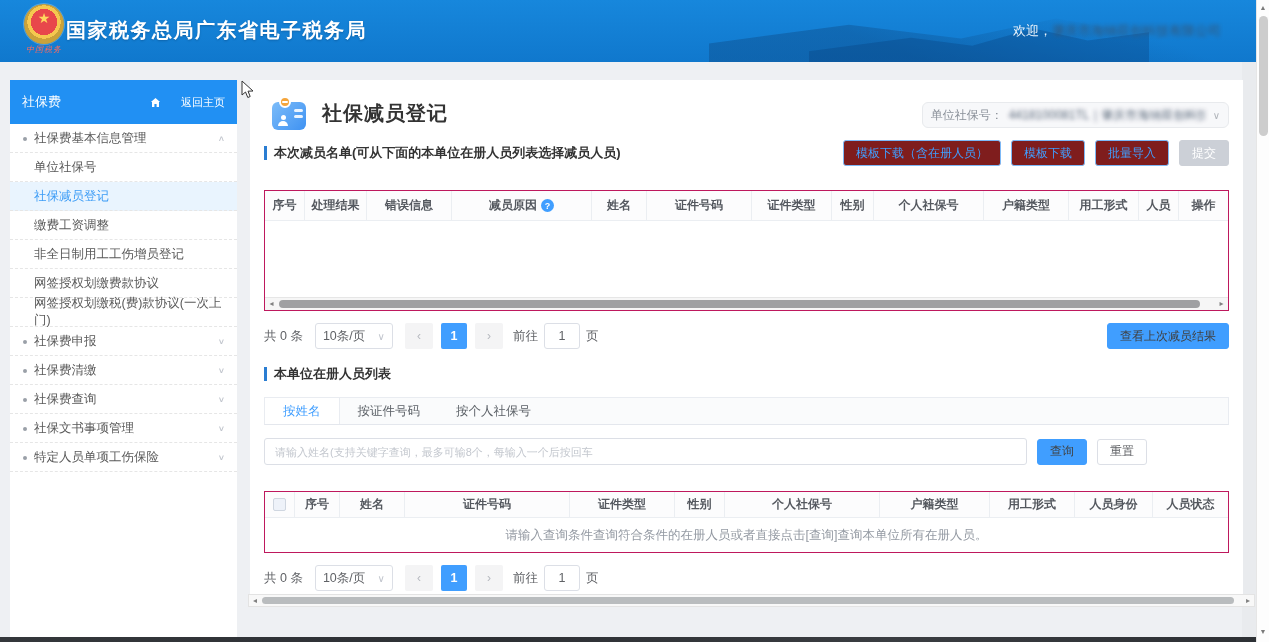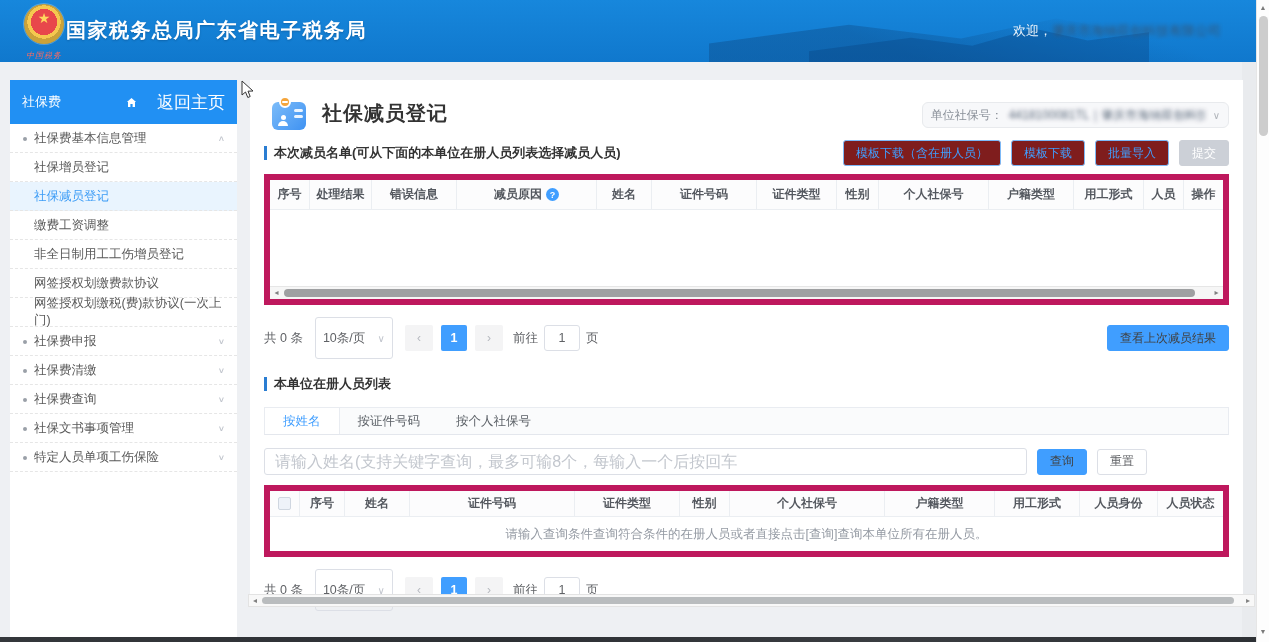--- a/index.html
+++ b/index.html
@@ -13,38 +13,38 @@
   .gw1 { position:absolute; right:0; top:0; width:560px; height:62px;
     background:linear-gradient(200deg, rgba(10,70,130,0) 30%, rgba(13,78,140,.45) 70%);
     clip-path:polygon(0 70%, 25% 40%, 45% 62%, 62% 30%, 78% 55%, 100% 20%, 100% 100%, 0 100%); }
   .gw2 { position:absolute; right:120px; top:8px; width:340px; height:54px;
     background:rgba(8,60,118,.30); clip-path:polygon(0 80%, 30% 55%, 48% 70%, 66% 38%, 82% 60%, 100% 45%, 100% 100%, 0 100%); }
   .emblem-wrap { position:absolute; left:18px; top:4px; width:52px; text-align:center; }
   .emblem { width:40px; height:40px; margin:0 auto; border-radius:50%;
     background:radial-gradient(circle at 50% 45%, #e8474b 0 44%, #f5c84f 44% 56%, #caa23a 56% 74%, #b58f33 74% 100%);
     box-shadow:0 0 0 1px rgba(255,255,255,.25); position:relative; }
   .emblem .star { position:absolute; left:0; right:0; top:7px; text-align:center; color:#ffd75e; font-size:14px; line-height:14px; }
-  .emblem-caption { font-size:8px; color:#ff6a5e; font-style:italic; letter-spacing:1px; margin-top:6px; white-space:nowrap; }
+  .emblem-caption { font-size:8px; color:#ff6a5e; font-style:italic; letter-spacing:1px; margin-top:0; white-space:nowrap; }
   .app-title { position:absolute; left:66px; top:17px; color:#fff; font-size:20px; font-weight:bold; letter-spacing:1.5px;
     text-shadow:0 1px 2px rgba(0,40,80,.3); }
   .welcome { position:absolute; right:48px; top:22px; color:#eaf3fb; font-size:13px; white-space:nowrap; }
   .masked { filter:blur(2.3px); opacity:.9; }
   .welcome .masked { color:#39506b; }
 
   
   .v-scrollbar { position:absolute; right:0; top:0; width:13px; height:642px; background:#fdfdfd; border-left:1px solid #e6e6e6; z-index:9; }
   .v-scrollbar .arr { position:absolute; left:0; width:12px; height:12px; font-size:7px; color:#7a7a7a; text-align:center; line-height:12px; }
   .v-scrollbar .arr.up { top:2px; } .v-scrollbar .arr.down { bottom:4px; }
   .v-thumb { position:absolute; left:2px; top:16px; width:9px; height:120px; background:#cdcdcd; border-radius:5px; }
   .inner-band { position:absolute; right:13px; top:62px; width:14px; height:576px; background:#e9ebee; }
 
   
   .sidebar { position:absolute; left:10px; top:80px; width:227px; height:558px; background:#fff; z-index:2; }
   .sb-header { height:44px; background:#2190f3; color:#fff; display:flex; align-items:center; justify-content:space-between; padding:0 12px; font-size:13px; }
-  .sb-home { display:flex; align-items:center; gap:20px; font-size:17px; color:#fff; cursor:pointer;justify-content:flex-end; }
+  .sb-home { display:flex; align-items:center; gap:20px; font-size:11px; color:#fff; cursor:pointer;justify-content:flex-end; }
   .sb-item { position:relative; height:29px; display:flex; align-items:center; padding-left:24px; padding-right:12px;
     font-size:12.5px; color:#595959; border-bottom:1px dashed #e6e6e6; cursor:pointer; }
   .sb-item.group::before { content:""; position:absolute; left:13px; top:13px; width:4px; height:4px; border-radius:50%; background:#9aa0a8; }
   .sb-item .chev { margin-left:auto; color:#c0c4cc; font-size:10px; transform:scaleY(.8); }
   .sb-item.active { background:#e9f4fe; color:#3c9cf6; }
 
   
   .main-card { position:absolute; left:250px; top:80px; width:993px; height:516px; background:#fff; padding:14px 14px 0 14px; z-index:2; }
 
   .title-row { display:flex; align-items:flex-start; justify-content:space-between; margin-top:2px; }
@@ -72,21 +72,21 @@
   .section-title::before { content:""; width:3px; height:14px; background:#2a7dd2; }
   .btn-group { display:flex; align-items:center; gap:10px; }
   .btn { height:26px; display:inline-flex; align-items:center; justify-content:center; padding:0 12px; font-size:12px;
     border-radius:3px; cursor:pointer; white-space:nowrap; }
   .btn.outline-blue { border:1px solid #7db9f7; color:#409eff; background:#7f1d1d; }
   .btn.filled-blue { background:#409eff; color:#404040; border:1px solid #409eff; }
   .btn.disabled { background:#ccd0d7; color:#fff; border:1px solid #ccd0d7; cursor:not-allowed; }
   .btn.outline-gray { border:1px solid #dcdfe6; color:#606266; background:#fff; }
 
   
-  .tbl { border:6px solid #be185d; margin-top:8px; }
+  .tbl { border:1px solid #be185d; margin-top:24px; }
   .t-row { display:flex; }
   .t-row.head { background:#fcfcfd; }
   .hcell { height:30px; display:flex; align-items:center; justify-content:center; gap:4px;
     font-size:12px; font-weight:bold; color:#54585f; border-right:1px solid #ebeef2; border-bottom:1px solid #ebeef2; }
   .hcell:last-child { border-right:none; }
   .help-icon { width:13px; height:13px; border-radius:50%; background:#409eff; color:#fff; font-size:9px; font-weight:bold;
     display:inline-flex; align-items:center; justify-content:center; cursor:pointer; }
   .t-empty { height:34px; display:flex; align-items:center; justify-content:center; font-size:12.5px; color:#949a a3; color:#949aa3; }
   .t-space { height:76px; }
 
@@ -102,39 +102,39 @@
 
   
   .h-scroll { position:relative; height:13px; background:#f6f6f6; border-top:1px solid #e6e6e6; }
   .h-scroll .arr { position:absolute; top:0; width:13px; height:12px; font-size:8px; color:#808080; line-height:12px; text-align:center; }
   .h-scroll .arr.left { left:0; } .h-scroll .arr.right { right:0; }
   .h-scroll .thumb { position:absolute; top:2px; height:8px; border-radius:4px; background:#9fa0a2; left:14px; right:28px; }
 
   
   .pg-row { display:flex; align-items:center; margin-top:12px; font-size:12.5px; color:#606266; }
   .pg-total { margin-right:12px; }
-  .pg-select { display:flex; align-items:center; justify-content:space-between; width:78px; height:42px; border:1px solid #dcdfe6; border-radius:3px;
+  .pg-select { display:flex; align-items:center; justify-content:space-between; width:78px; height:26px; border:1px solid #dcdfe6; border-radius:3px;
     padding:0 7px; color:#606266; cursor:pointer; }
   .pg-select .chev { color:#c0c4cc; font-size:10px; }
   .pg-btn { width:28px; height:26px; margin-left:12px; background:#f4f4f5; border-radius:2px; color:#b6b9bf;
     display:flex; align-items:center; justify-content:center; font-size:12px; cursor:pointer; }
   .pg-page { width:26px; height:26px; margin-left:8px; background:#409eff; color:#fff; border-radius:2px; font-weight:bold;
     display:flex; align-items:center; justify-content:center; cursor:pointer; }
   .pg-btn.next { margin-left:8px; }
   .pg-goto { margin-left:10px; display:flex; align-items:center; gap:6px; }
   .pg-goto input { width:36px; height:26px; border:1px solid #dcdfe6; border-radius:3px; text-align:center; font-size:12.5px; color:#606266; outline:none; }
   .pg-spacer { flex:1; }
 
   
   .tabs { display:flex; margin-top:14px; background:#fafbfc; border:1px solid #e9ecf1; border-bottom:1px solid #e4e7ed; height:28px; }
   .tab { padding:0 18px; line-height:27px; font-size:12.5px; color:#5c6167; cursor:pointer; }
   .tab.active { color:#409eff; background:#fff; border-right:1px solid #e9ecf1; }
 
   .search-row { display:flex; align-items:center; gap:10px; padding:13px 0 2px 0; }
-  .search-input { flex:1; height:27px; border:1px solid #dcdfe6; border-radius:3px; padding:0 10px; font-size:16px; color:#333; outline:none; }
+  .search-input { flex:1; height:27px; border:1px solid #dcdfe6; border-radius:3px; padding:0 10px; font-size:11px; color:#333; outline:none; }
   .search-input::placeholder { color:#c3c7ce; }
   .search-spacer { width:72px; }
 
   
   .page-hscroll { position:absolute; left:248px; top:594px; width:1007px; height:13px; background:#f8f8f8; border:1px solid #e3e3e3; z-index:3; }
   .page-hscroll .arr { position:absolute; top:0; width:12px; height:11px; font-size:8px; color:#808080; line-height:11px; text-align:center; }
   .page-hscroll .arr.left { left:0; } .page-hscroll .arr.right { right:0; }
   .page-hscroll .thumb { position:absolute; left:13px; top:2px; height:7px; right:20px; background:#b9bcbe; border-radius:4px; }
 
   
@@ -179,21 +179,21 @@
             <path d="M6 1 L11 5.5 L9.8 5.5 L9.8 11 L7.2 11 L7.2 7.5 L4.8 7.5 L4.8 11 L2.2 11 L2.2 5.5 L1 5.5 Z" fill="#fff"></path>
           </svg>
         <span>返回主页</span>
       </span>
     </div>
     <div class="sb-item group">
       <span>社保费基本信息管理</span>
       <span class="chev">∧</span>
     </div>
     <div class="sb-item">
-      <span>社保增员登记</span>
+      <span>单位社保号</span>
     </div>
     <div class="sb-item active">
       <span>社保减员登记</span>
     </div>
     <div class="sb-item">
       <span>缴费工资调整</span>
     </div>
     <div class="sb-item">
       <span>非全日制用工工伤增员登记</span>
     </div>

